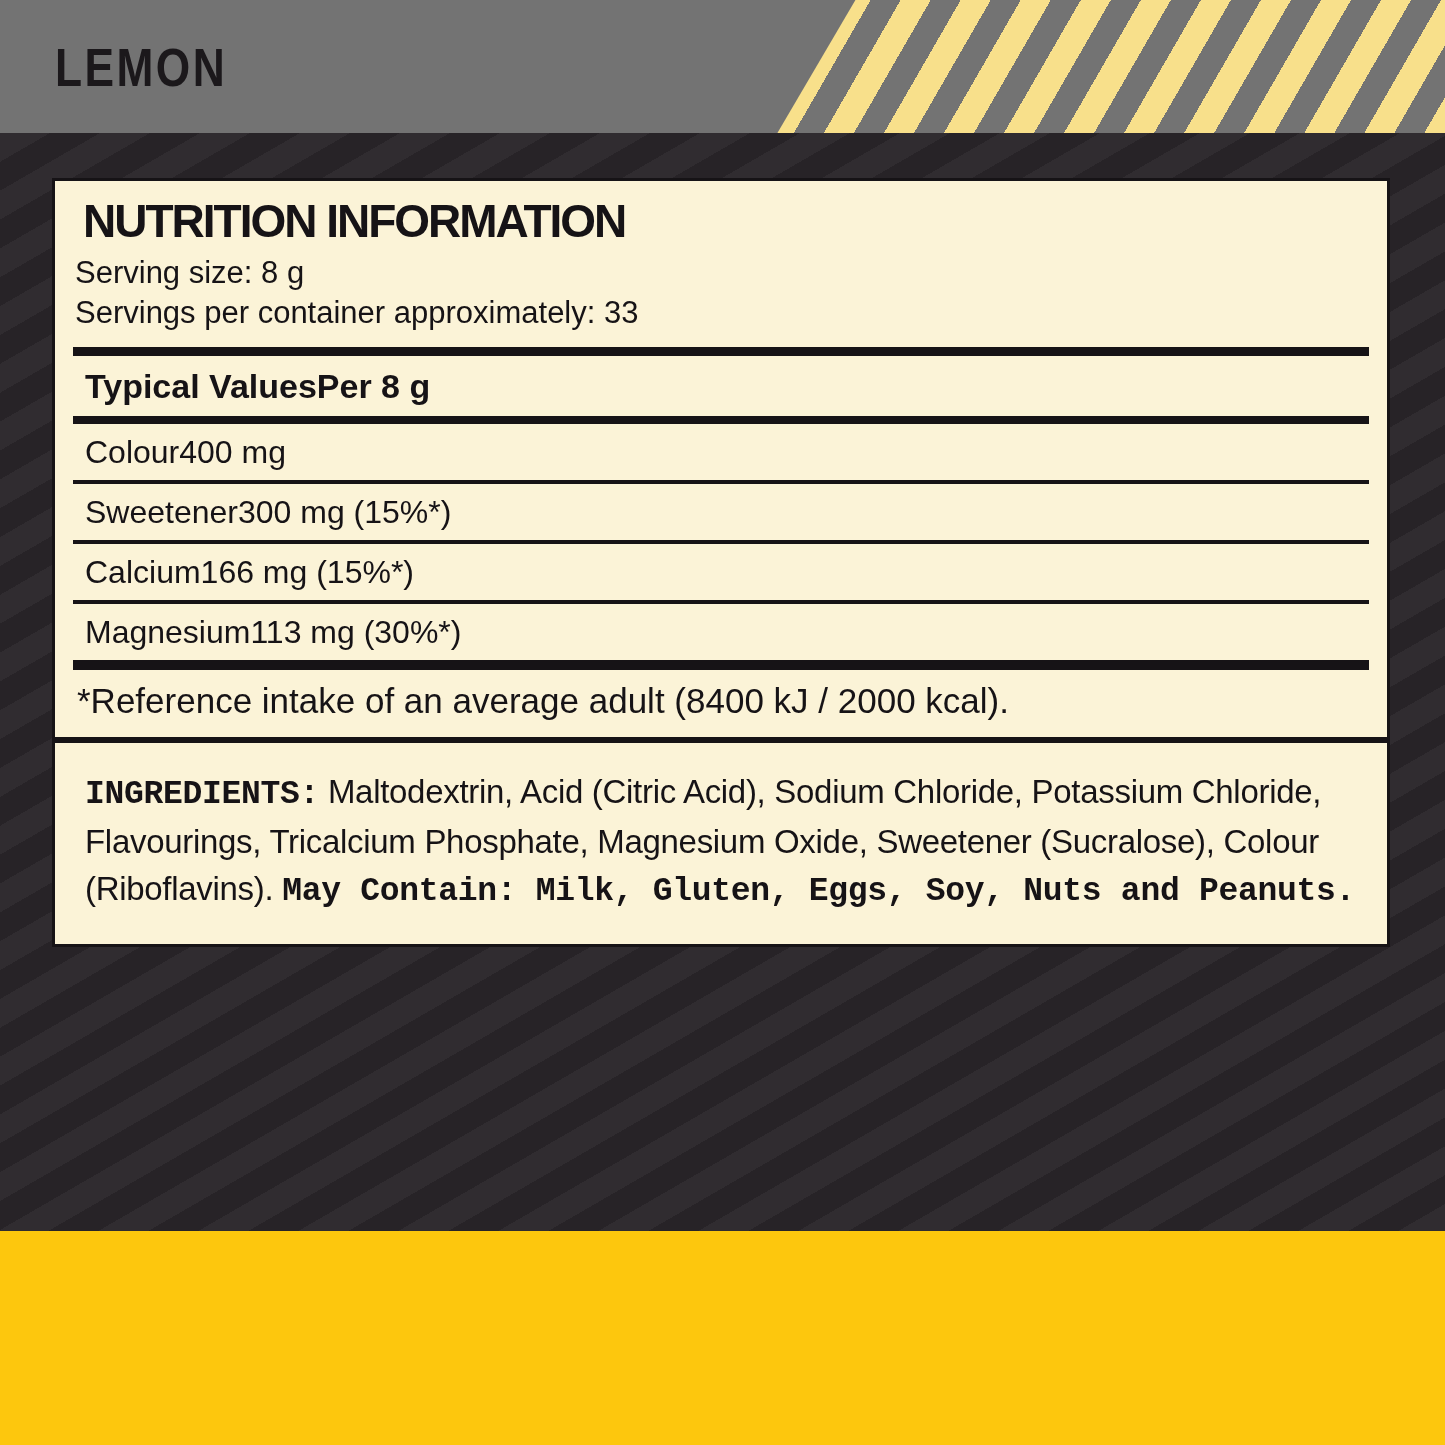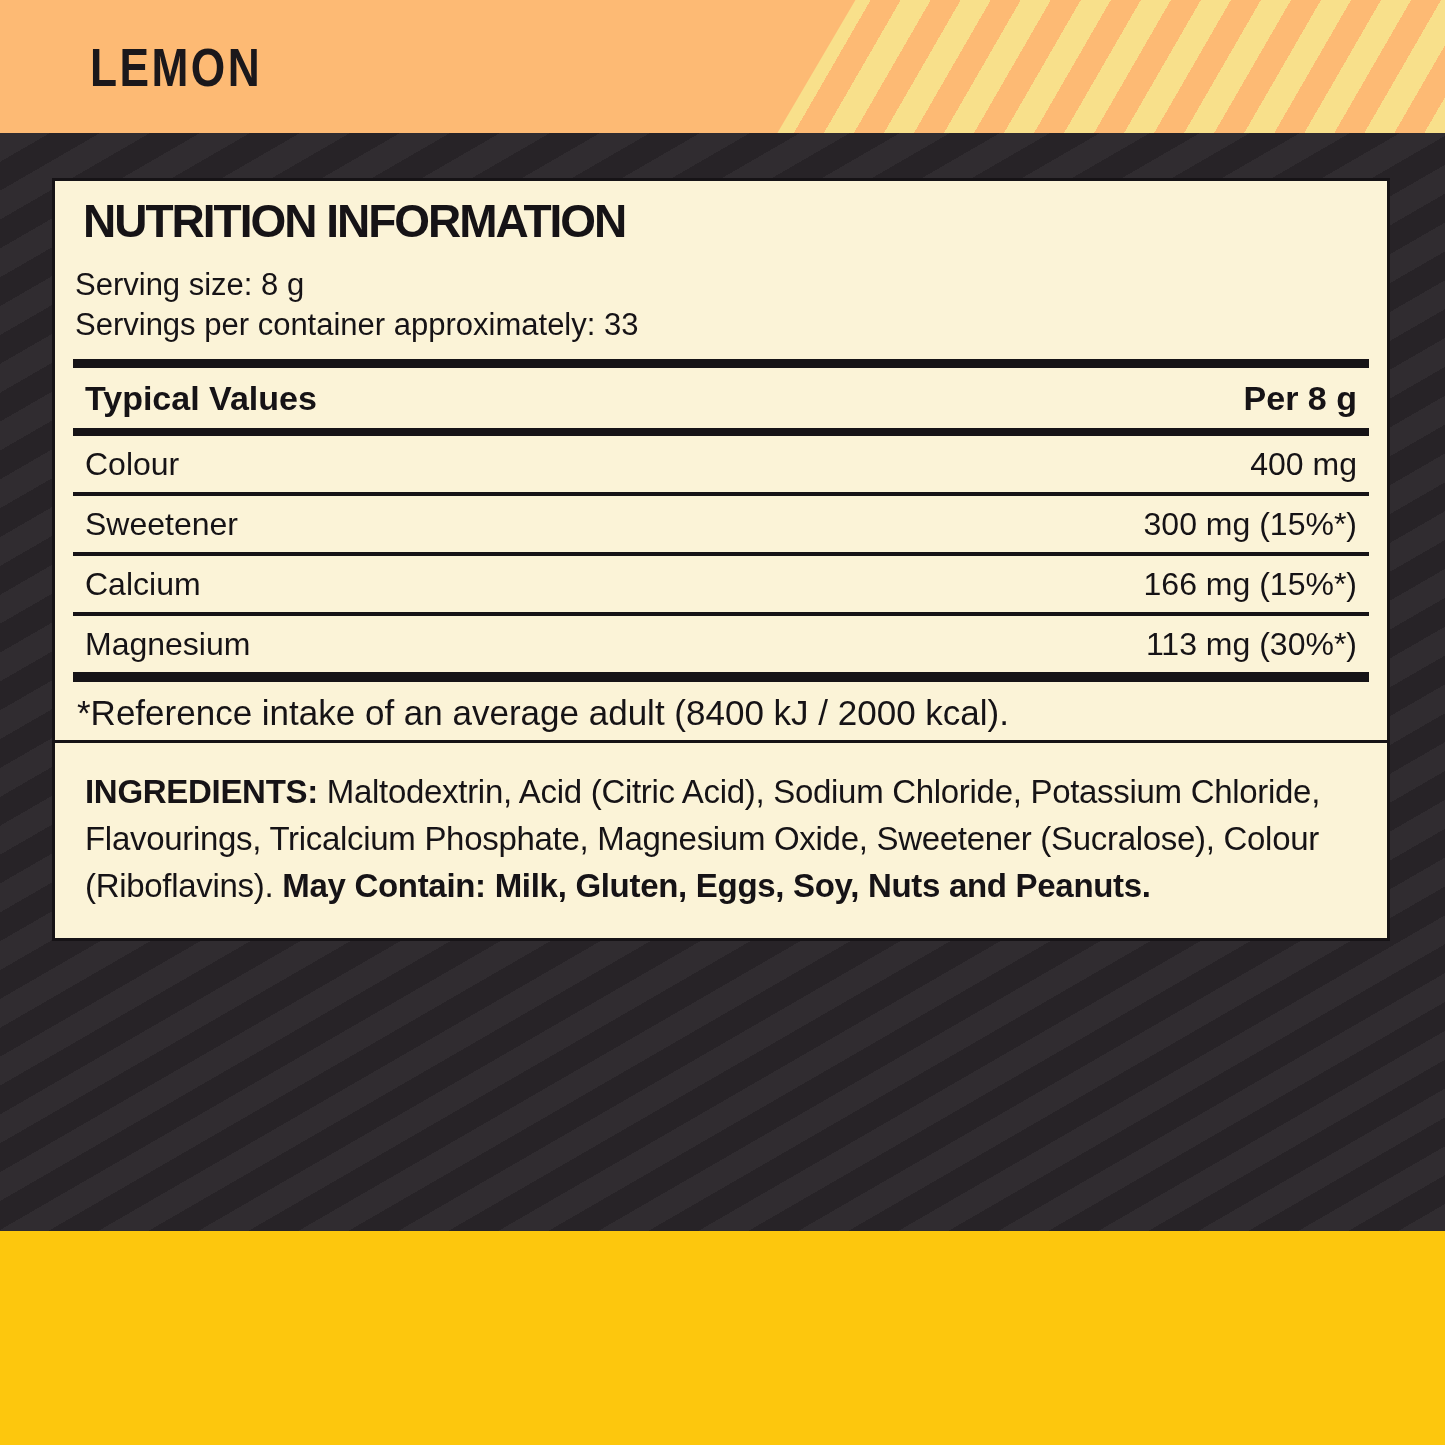--- a/index.html
+++ b/index.html
@@ -14,25 +14,24 @@
   .page {
     position: relative;
     width: 1445px;
     height: 1445px;
   }
 
   
   .band-top {
     position: relative;
     height: 133px;
-    background: #fdba74;
+    background: #737373;
     overflow: hidden;
     display: flex;
     align-items: center;
-    padding-left: 35px;
   }
   .band-top .stripes {
     position: absolute;
     inset: 0;
     background: repeating-linear-gradient(
       120deg,
       #f8e08b 0px, #f8e08b 26px,
       rgba(0,0,0,0) 26px, rgba(0,0,0,0) 52px
     );
     clip-path: polygon(53.8% 100%, 100% 100%, 100% 0%, 59.2% 0%);
@@ -75,21 +74,21 @@
     padding: 16px 18px 10px 18px;
   }
   .panel-ingredients {
     top: 607px;
     min-height: 196px;
     padding: 26px 30px 28px 30px;
   }
 
   
   .nutri-title {
-    margin: 0 0 20px 10px;
+    margin: 0 0 8px 10px;
     font-size: 46px;
     font-weight: bold;
     letter-spacing: -2px;
     line-height: 1.05;
   }
   .serving-line {
     margin-left: 2px;
     font-size: 31px;
     line-height: 1.28;
   }
@@ -101,21 +100,21 @@
   .rule-thick.bottom {
     height: 10px;
     margin-top: 0;
   }
   .rule-thin {
     height: 4px;
     background: #161316;
   }
   .t-row {
     display: flex;
-    justify-content: space-between;
+    justify-content: flex-start;
     align-items: baseline;
     padding: 10px 12px 9px 12px;
     font-size: 32px;
   }
   .t-row.head {
     font-weight: bold;
     font-size: 34px;
     padding: 11px 12px 10px 12px;
   }
   .footnote {
@@ -125,20 +124,21 @@
 
   
   .ingredients-text {
     font-size: 33px;
     line-height: 1.42;
     letter-spacing: -0.3px;
     font-stretch: condensed;
   }
   .ingredients-text .b {
     font-weight: bold;
+    font-family: Liberation Mono, monospace;
   }
 
   
   .band-bottom {
     height: 214px;
     background: #fdc70d;
   }
 </style>
 </head>
 <body>

